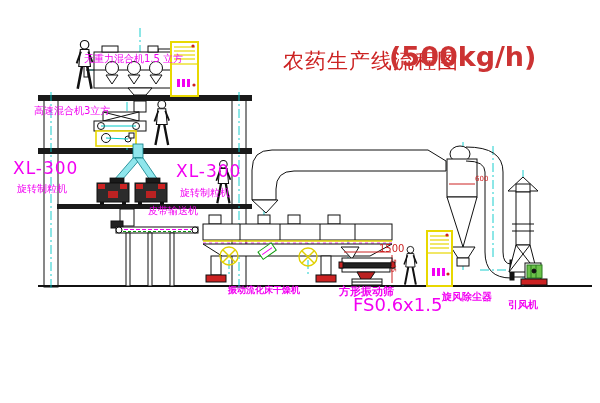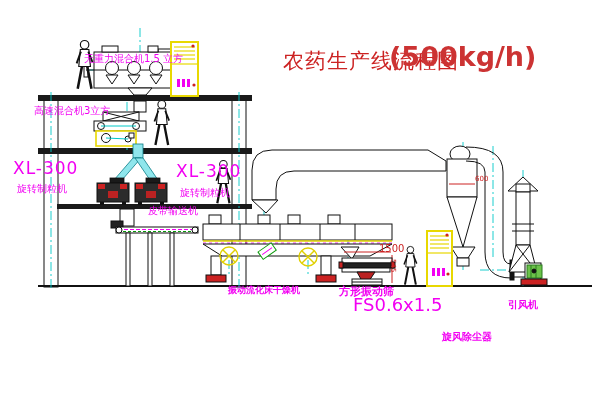--- a/index.html
+++ b/index.html
@@ -17,21 +17,21 @@
   .lbl-hsmixer{left:34px;top:106px;font-size:10px;}
   .lbl-xlL-model{left:13px;top:160px;font-size:17px;letter-spacing:1px;}
   .lbl-xlL-name{left:17px;top:184px;font-size:10px;}
   .lbl-xlR-model{left:176px;top:163px;font-size:17px;letter-spacing:1px;}
   .lbl-xlR-name{left:180px;top:188px;font-size:10px;}
   .lbl-conveyor{left:106px;top:206px;font-size:10px;margin-left:42px;}
   .lbl-dryer-name{left:228px;top:286px;font-size:9px;font-weight:bold;}
   .lbl-dryer-model{left:225px;top:296px;font-size:18px;}
   .lbl-screen-name{left:339px;top:286px;font-size:11px;font-weight:bold;}
   .lbl-screen-model{left:332px;top:296px;font-size:18px;margin-left:21px;}
-  .lbl-cyclone{left:442px;top:292px;font-size:10px;font-weight:bold;margin-top:40px;}
+  .lbl-cyclone{left:442px;top:292px;font-size:10px;font-weight:bold;}
   .lbl-fan{left:508px;top:292px;font-size:10px;font-weight:bold;margin-top:8px;}
   .dim-1500{left:355px;top:244px;font-size:10px;margin-left:24px;}
   .dim-545{left:389px;top:259px;font-size:7px;writing-mode:vertical-rl;}
   .dim-600{left:451px;top:176px;font-size:7px;margin-left:24px;}
 </style>
 </head>
 <body>
 
 <div id="canvas">
 

